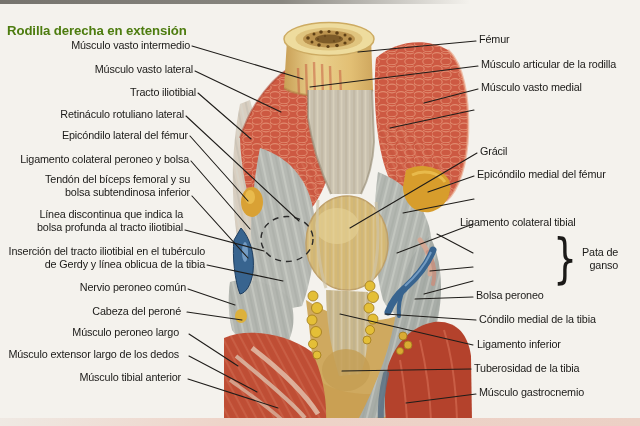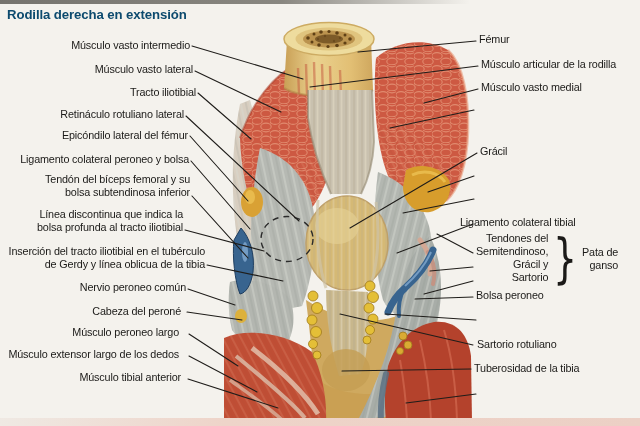--- a/index.html
+++ b/index.html
@@ -11,22 +11,22 @@
   .topstrip {
     position:absolute; left:0; top:0; width:470px; height:4px;
     background:linear-gradient(to right,#56544e 0%, #6e6c65 60%, rgba(110,108,101,0) 100%);
     opacity:.8;
   }
   .bottomstrip {
     position:absolute; left:0; bottom:0; width:640px; height:8px;
     background:linear-gradient(to right,#efe9e3 0%, #eed4c9 35%, #ecd0c5 100%);
   }
   .title {
-    position:absolute; left:7px; top:7px;
-    font-size:13.2px; font-weight:bold; color:#0c4a6e; letter-spacing:-0.1px;
+    position:absolute; left:7px; top:23px;
+    font-size:13.2px; font-weight:bold; color:#4d7c0f; letter-spacing:-0.1px;
   }
   .lbl {
     position:absolute; font-size:10.8px; line-height:13px;
     letter-spacing:-0.15px; color:#1b1a18; white-space:pre-line;
   }
   .lbl.l { text-align:right; width:420px; }
   .lbl.r { text-align:right; }
   .brace {
     position:absolute; left:553px; top:227px;
     font-family:"DejaVu Sans", sans-serif;
@@ -288,27 +288,26 @@
   <div class="lbl l" style="right:454px;top:281px">Nervio peroneo común</div>
   <div class="lbl l" style="right:459px;top:305px">Cabeza del peroné</div>
   <div class="lbl l" style="right:461px;top:326px">Músculo peroneo largo</div>
   <div class="lbl l" style="right:461px;top:348px">Músculo extensor largo de los dedos</div>
   <div class="lbl l" style="right:459px;top:371px">Músculo tibial anterior</div>
 
   <div class="lbl r" style="left:479px;top:33px">Fémur</div>
   <div class="lbl r" style="left:481px;top:58px">Músculo articular de la rodilla</div>
   <div class="lbl r" style="left:481px;top:81px">Músculo vasto medial</div>
   <div class="lbl r" style="left:480px;top:145px">Grácil</div>
+  <div class="lbl r" style="left:477px;top:168px">Epicóndilo medial del fémur</div>
   <div class="lbl r" style="left:460px;top:216px">Ligamento colateral tibial</div>
-  <div class="lbl r" style="left:476px;top:232px">Tendones del
-Semitendinoso,
-Grácil y
-Sartorio</div>
   <div class="lbl r" style="left:476px;top:289px">Bolsa peroneo</div>
-  <div class="lbl r" style="left:477px;top:338px">Sartorio rotuliano</div>
+  <div class="lbl r" style="left:479px;top:313px">Cóndilo medial de la tibia</div>
+  <div class="lbl r" style="left:477px;top:338px">Ligamento inferior</div>
   <div class="lbl r" style="left:474px;top:362px">Tuberosidad de la tibia</div>
+  <div class="lbl r" style="left:479px;top:386px">Músculo gastrocnemio</div>
 
   <div class="brace">}</div>
   <div class="lbl r" style="left:582px;top:246px">Pata de
 ganso</div>
 
   <div class="bottomstrip"></div>
 </div>
 
 </body></html>

